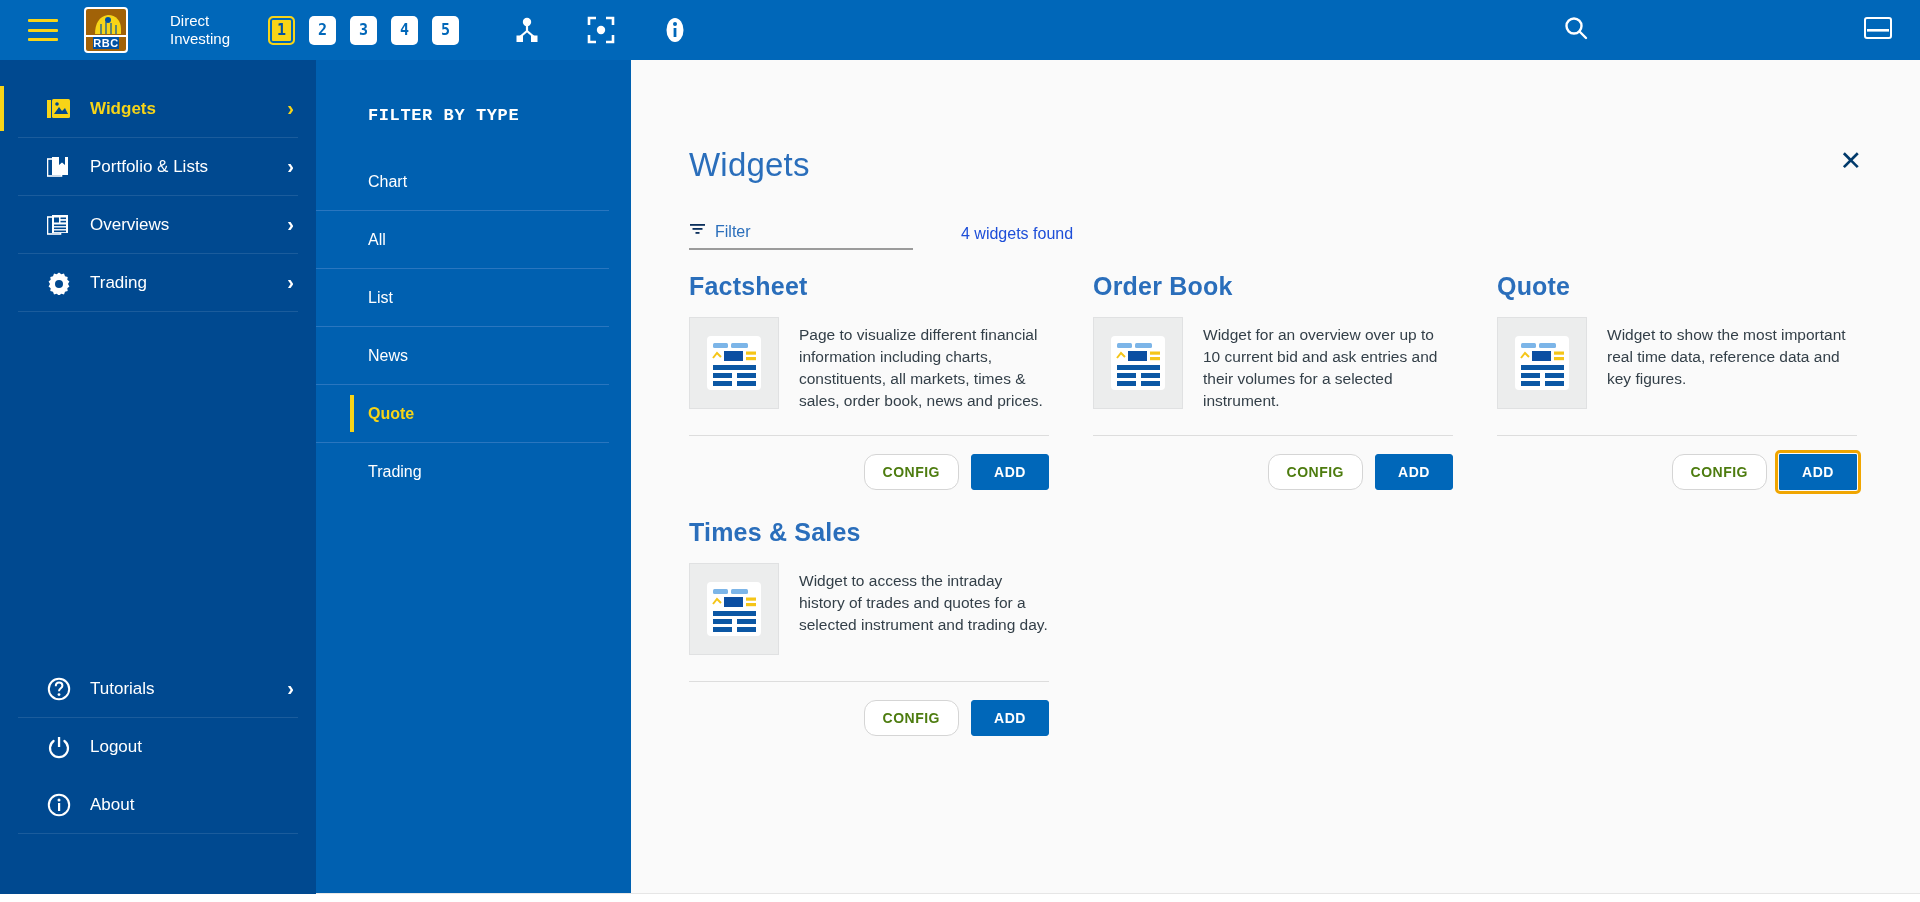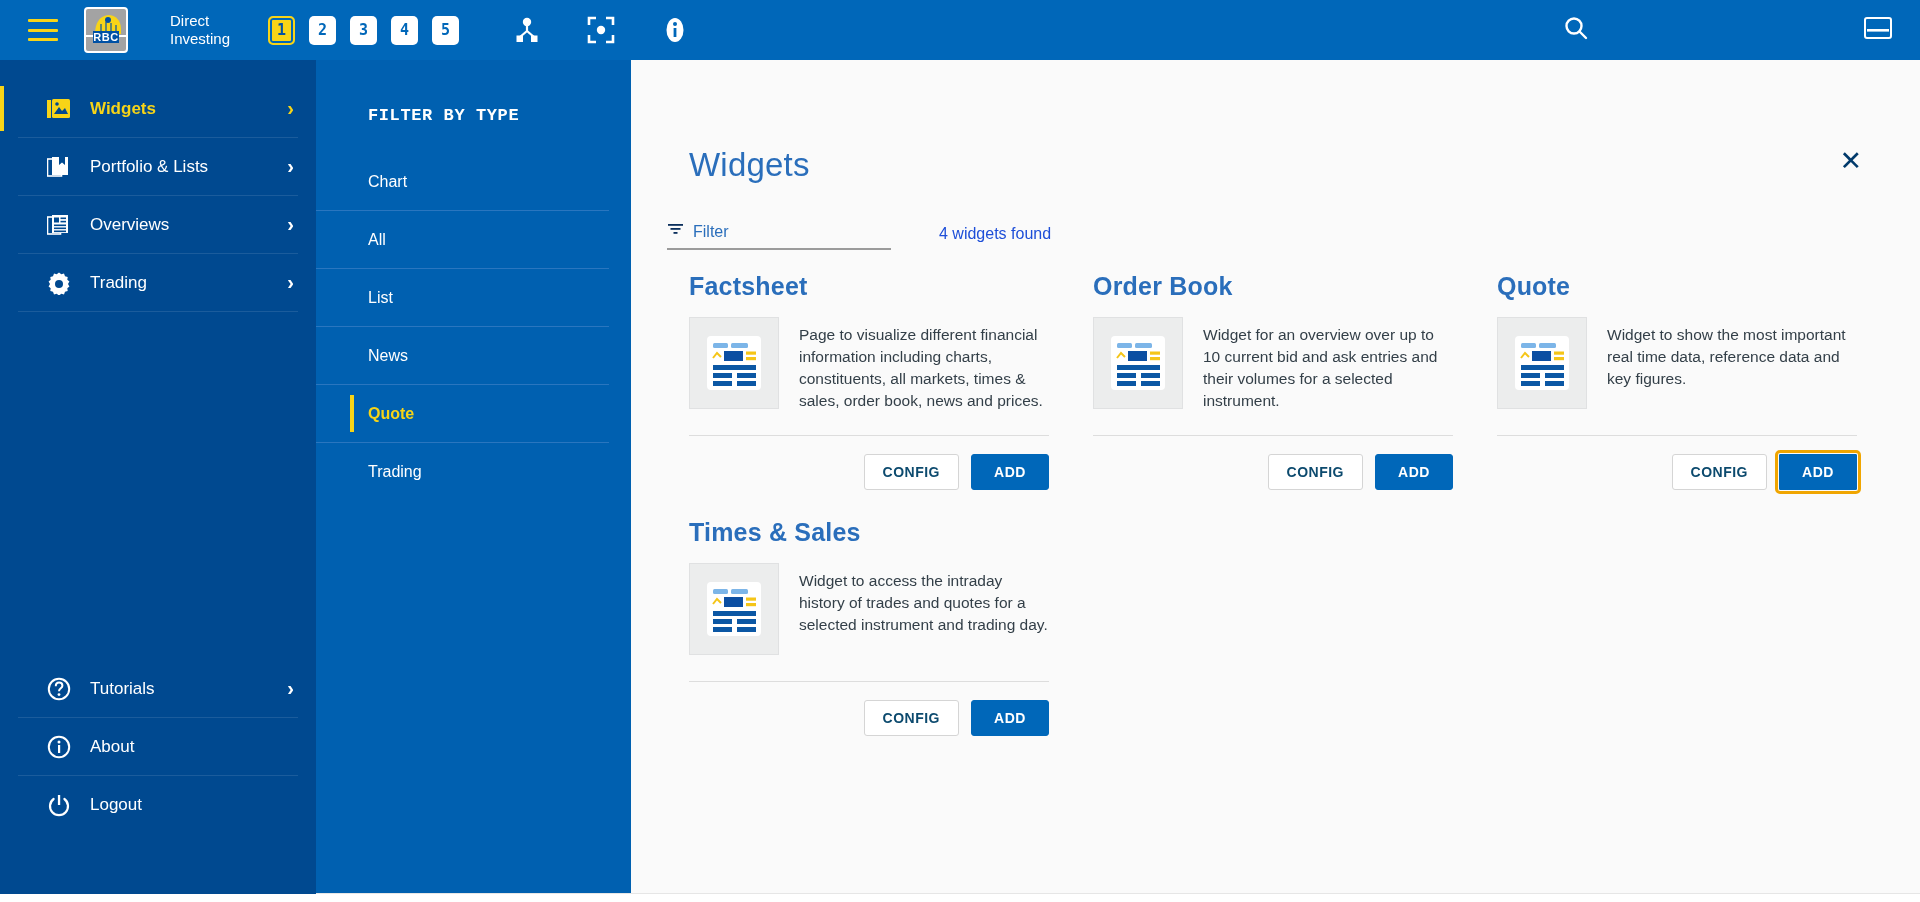--- a/index.html
+++ b/index.html
@@ -14,23 +14,23 @@
   .topbar {
     height: 60px; background: #0067b9; flex: 0 0 60px;
     display: flex; align-items: center; position: relative;
   }
   .hamburger { width: 30px; height: 22px; margin-left: 28px; margin-right: 26px;
     display: flex; flex-direction: column; justify-content: space-between; cursor: pointer; }
   .hamburger i { display: block; height: 3px; background: #f7d417; border-radius: 1px; }
 
   .brand { display: flex; align-items: center; gap: 10px; }
   .rbc-shield {
-    width: 44px; height: 46px; background: #a3a3a3; border: 2px solid #ffffff;
+    width: 44px; height: 46px; background: #a16207; border: 2px solid #ffffff;
     border-radius: 4px; display: flex; flex-direction: column; align-items: center;
-    justify-content: flex-end; padding-bottom: 8px; position: relative; overflow: hidden;
+    justify-content: flex-end; padding-bottom: 2px; position: relative; overflow: hidden;
   }
   .rbc-lion { position: absolute; top: 3px; left: 5px; width: 34px; height: 26px; }
   .rbc-text { font-size: 11px; font-weight: bold; color: #ffffff; letter-spacing: .5px;
     background: #0051a5; z-index: 2; line-height: 12px; }
   .rbc-bar { position:absolute; bottom:14px; left:0; right:0; height:2px; background:#ffffff; }
   .brand-name { color: #ffffff; font-size: 15px; line-height: 18px; font-weight: 400; margin-left: 32px; }
 
   .page-tabs { display: flex; align-items: center; gap: 14px; margin-left: 38px; }
   .ptab {
     width: 27px; height: 29px; background: #ffffff; color: #0067b9;
@@ -84,39 +84,39 @@
   .filter-item.active { color: #f7d417; font-weight: bold; }
   .filter-item .fmarker { position: absolute; left: 34px; top: 10px; bottom: 10px; width: 4px; background: transparent; }
   .filter-item.active .fmarker { background: #f7d417; }
 
   
   .main { flex: 1; background: #fafafa; position: relative; padding: 0 0 0 0; overflow: hidden; }
   .close-x { position: absolute; top: 88px; right: 58px; font-size: 27px; color: #013a6b;
     cursor: pointer; line-height: 1; font-weight: 300; }
   .main-title { font-size: 33px; color: #2a6ebb; font-weight: 400; padding: 86px 0 0 58px; letter-spacing: .2px; }
 
-  .toolbar-row { display: flex; align-items: flex-end; padding: 38px 0 0 36px; }
+  .toolbar-row { display: flex; align-items: flex-end; padding: 38px 0 0 58px; }
   .filter-field { width: 224px; border-bottom: 2px solid #9b9b9b; display: flex; align-items: center;
     gap: 9px; padding-bottom: 7px; cursor: text; }
   .filter-field .ph { color: #2a6ebb; font-size: 16px; }
   .found-text { color: #1d4ed8; font-size: 16px; margin-left: 48px; padding-bottom: 7px; }
 
   .cards { display: flex; flex-wrap: wrap; padding-left: 58px; padding-top: 22px; gap: 0 44px; }
   .card { width: 360px; margin-bottom: 28px; }
   .card-title { font-size: 25px; color: #2a6ebb; font-weight: 700; margin-bottom: 16px; letter-spacing: .2px; }
   .card-body { display: flex; gap: 20px; min-height: 100px; }
   .thumb { width: 90px; height: 92px; flex: 0 0 90px; background: #eceded; border: 1px solid #e0e1e2;
     display: flex; align-items: center; justify-content: center; }
   .card-desc { font-size: 15.5px; line-height: 22px; color: #333f48; padding-top: 7px; }
   .card-foot { border-top: 1px solid #dddddd; margin-top: 18px; padding-top: 18px;
     display: flex; justify-content: flex-end; gap: 12px; }
   .btn { height: 36px; min-width: 76px; padding: 0 18px; font-size: 14px; font-weight: bold;
     letter-spacing: .5px; cursor: pointer; display: flex; align-items: center; justify-content: center;
     font-family: "Liberation Sans", sans-serif; }
-  .btn-config { background: #ffffff; border: 1px solid #d5d5d5; color: #0c4a6e; border-radius: 3px; }
+  .btn-config { background: #ffffff; border: 1px solid #d5d5d5; color: #4d7c0f; border-radius: 12px; }
   .btn-add { background: #0067b9; border: 1px solid #0067b9; color: #ffffff; border-radius: 3px; min-width: 78px; }
   .btn-add.focused { outline: 3px solid #f0a500; outline-offset: 1px; border-radius: 1px; }
 
   .bottom-strip { position: absolute; left: 0; right: 0; bottom: 0; height: 8px; background: #ffffff; }
   .bottom-line { position: absolute; left: 316px; right: 0; bottom: 8px; height: 1px; background: #e6e6e6; }
 </style>
 </head>
 <body>
 
 <div id="app">
@@ -265,41 +265,41 @@
             <circle cx="12" cy="12" r="10.2" stroke="#ffffff" stroke-width="2" fill="none"></circle>
             <path d="M8.8 9.2 C8.8 6.7 10.4 5.6 12.1 5.6 C14 5.6 15.4 6.9 15.4 8.7
                      C15.4 11.3 12 11.2 12 14.2" stroke="#ffffff" stroke-width="2" fill="none"></path>
             <circle cx="12" cy="17.6" r="1.4" fill="#ffffff"></circle>
           </svg>
         </span>
         <span>Tutorials</span>
         <span class="chev">›</span>
       </div>
 
+      <div class="nav-item" style="border-bottom:none;">
+        <span class="marker"></span>
+        <span class="nav-ico">
+          <svg width="24" height="24" viewBox="0 0 24 24">
+            <path d="M6.6 6 A9 9 0 1 0 17.4 6" stroke="#ffffff" stroke-width="2.2" fill="none" stroke-linecap="round"></path>
+            <rect x="10.9" y="2" width="2.3" height="10" fill="#ffffff"></rect>
+          </svg>
+        </span>
+        <span>Logout</span>
+      </div>
+
       <div class="nav-item">
         <span class="marker"></span>
         <span class="nav-ico">
           <svg width="24" height="24" viewBox="0 0 24 24">
             <circle cx="12" cy="12" r="10.2" stroke="#ffffff" stroke-width="2" fill="none"></circle>
             <circle cx="12" cy="7" r="1.5" fill="#ffffff"></circle>
             <rect x="11" y="10" width="2.2" height="8" fill="#ffffff"></rect>
           </svg>
         </span>
         <span>About</span>
-      </div>
-
-      <div class="nav-item" style="border-bottom:none;">
-        <span class="marker"></span>
-        <span class="nav-ico">
-          <svg width="24" height="24" viewBox="0 0 24 24">
-            <path d="M6.6 6 A9 9 0 1 0 17.4 6" stroke="#ffffff" stroke-width="2.2" fill="none" stroke-linecap="round"></path>
-            <rect x="10.9" y="2" width="2.3" height="10" fill="#ffffff"></rect>
-          </svg>
-        </span>
-        <span>Logout</span>
       </div>
 
       <div style="height:68px"></div>
     </div>
 
     <div class="filterpanel">
       <div class="filter-title">FILTER BY TYPE</div>
 
       <div class="filter-item">
         <span class="fmarker"></span>

